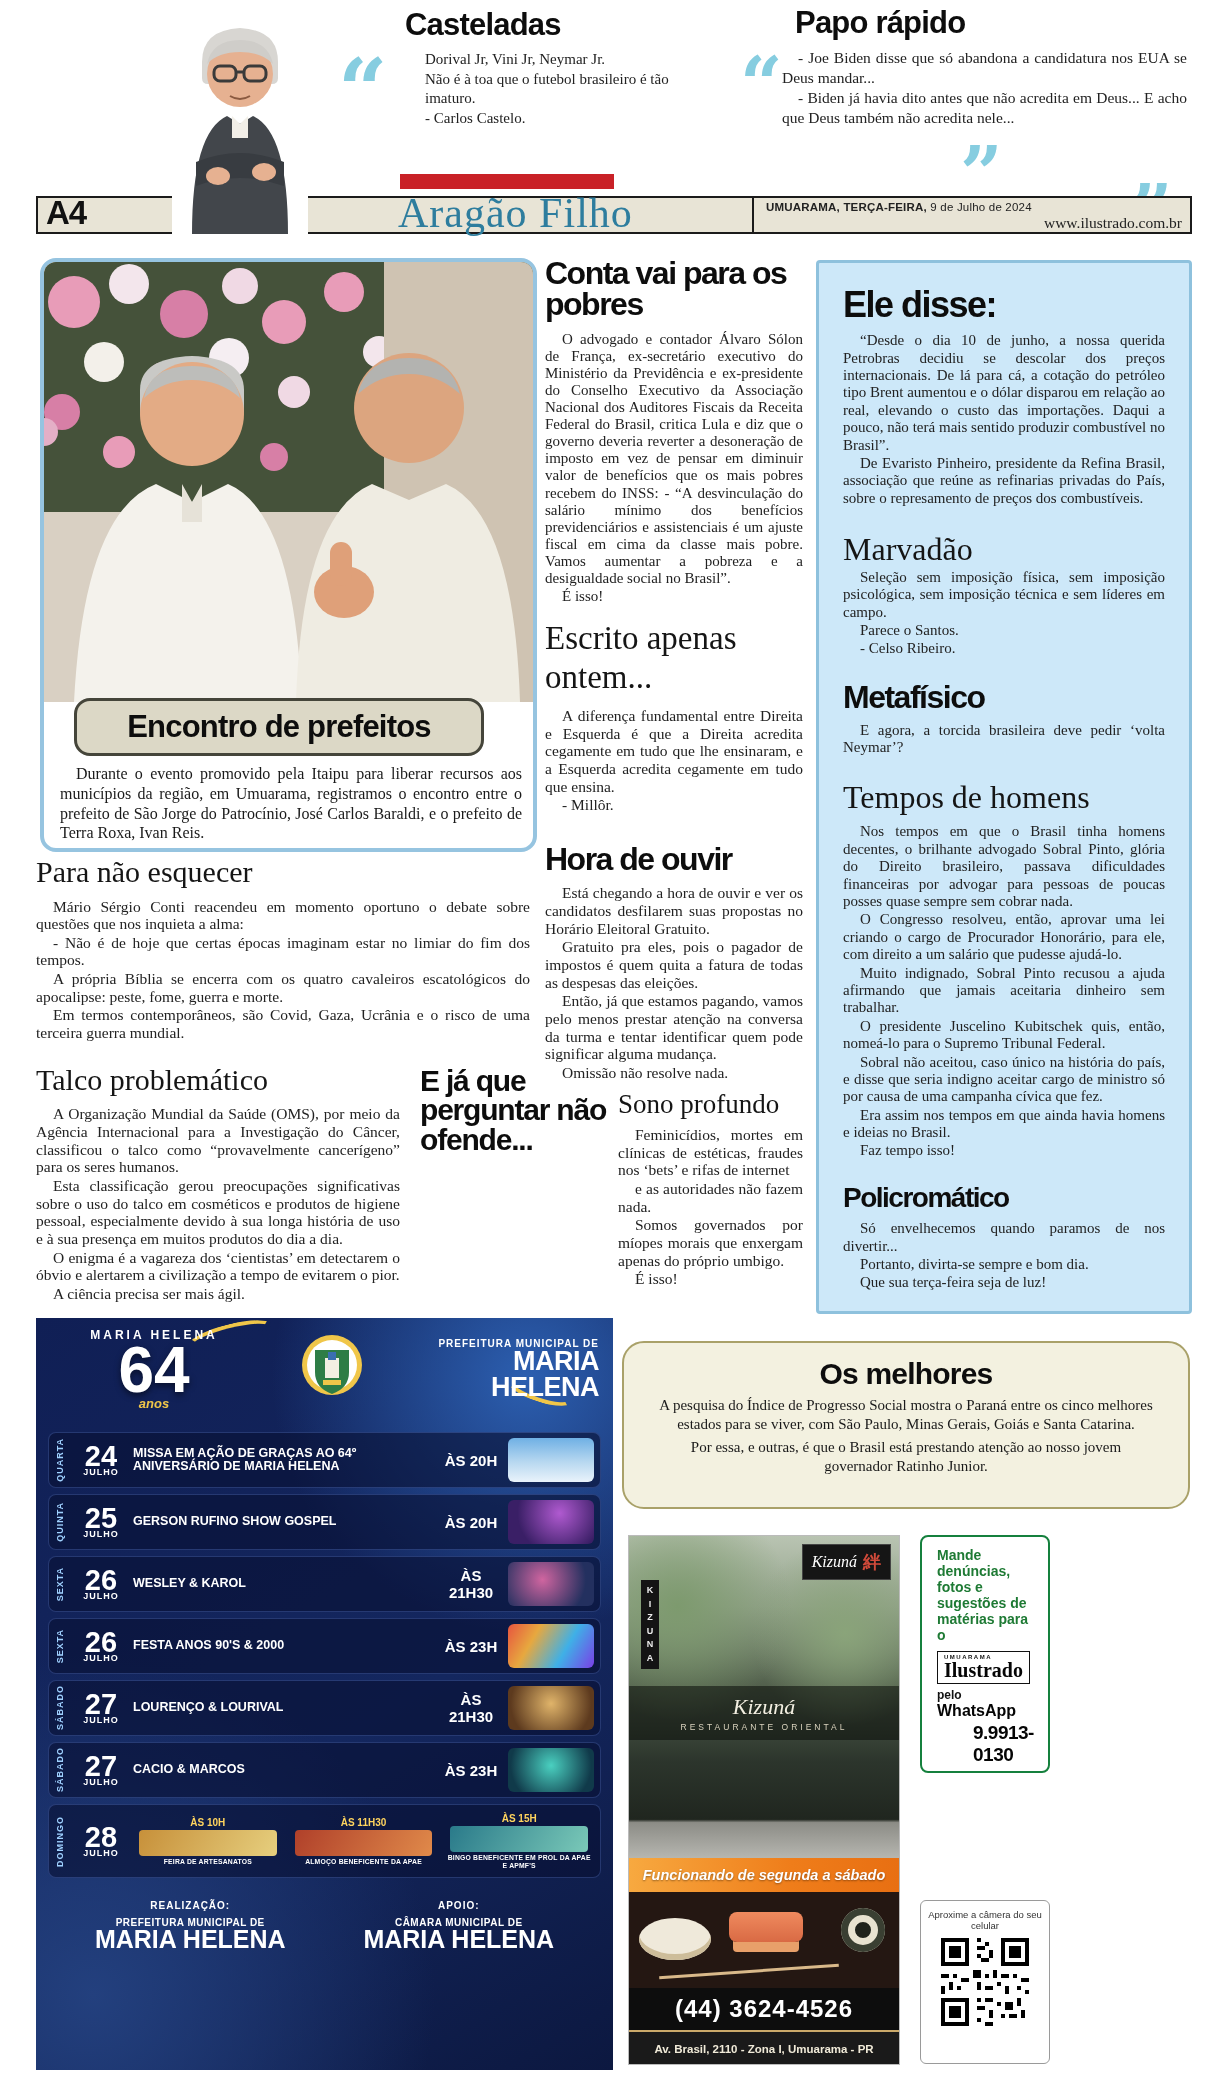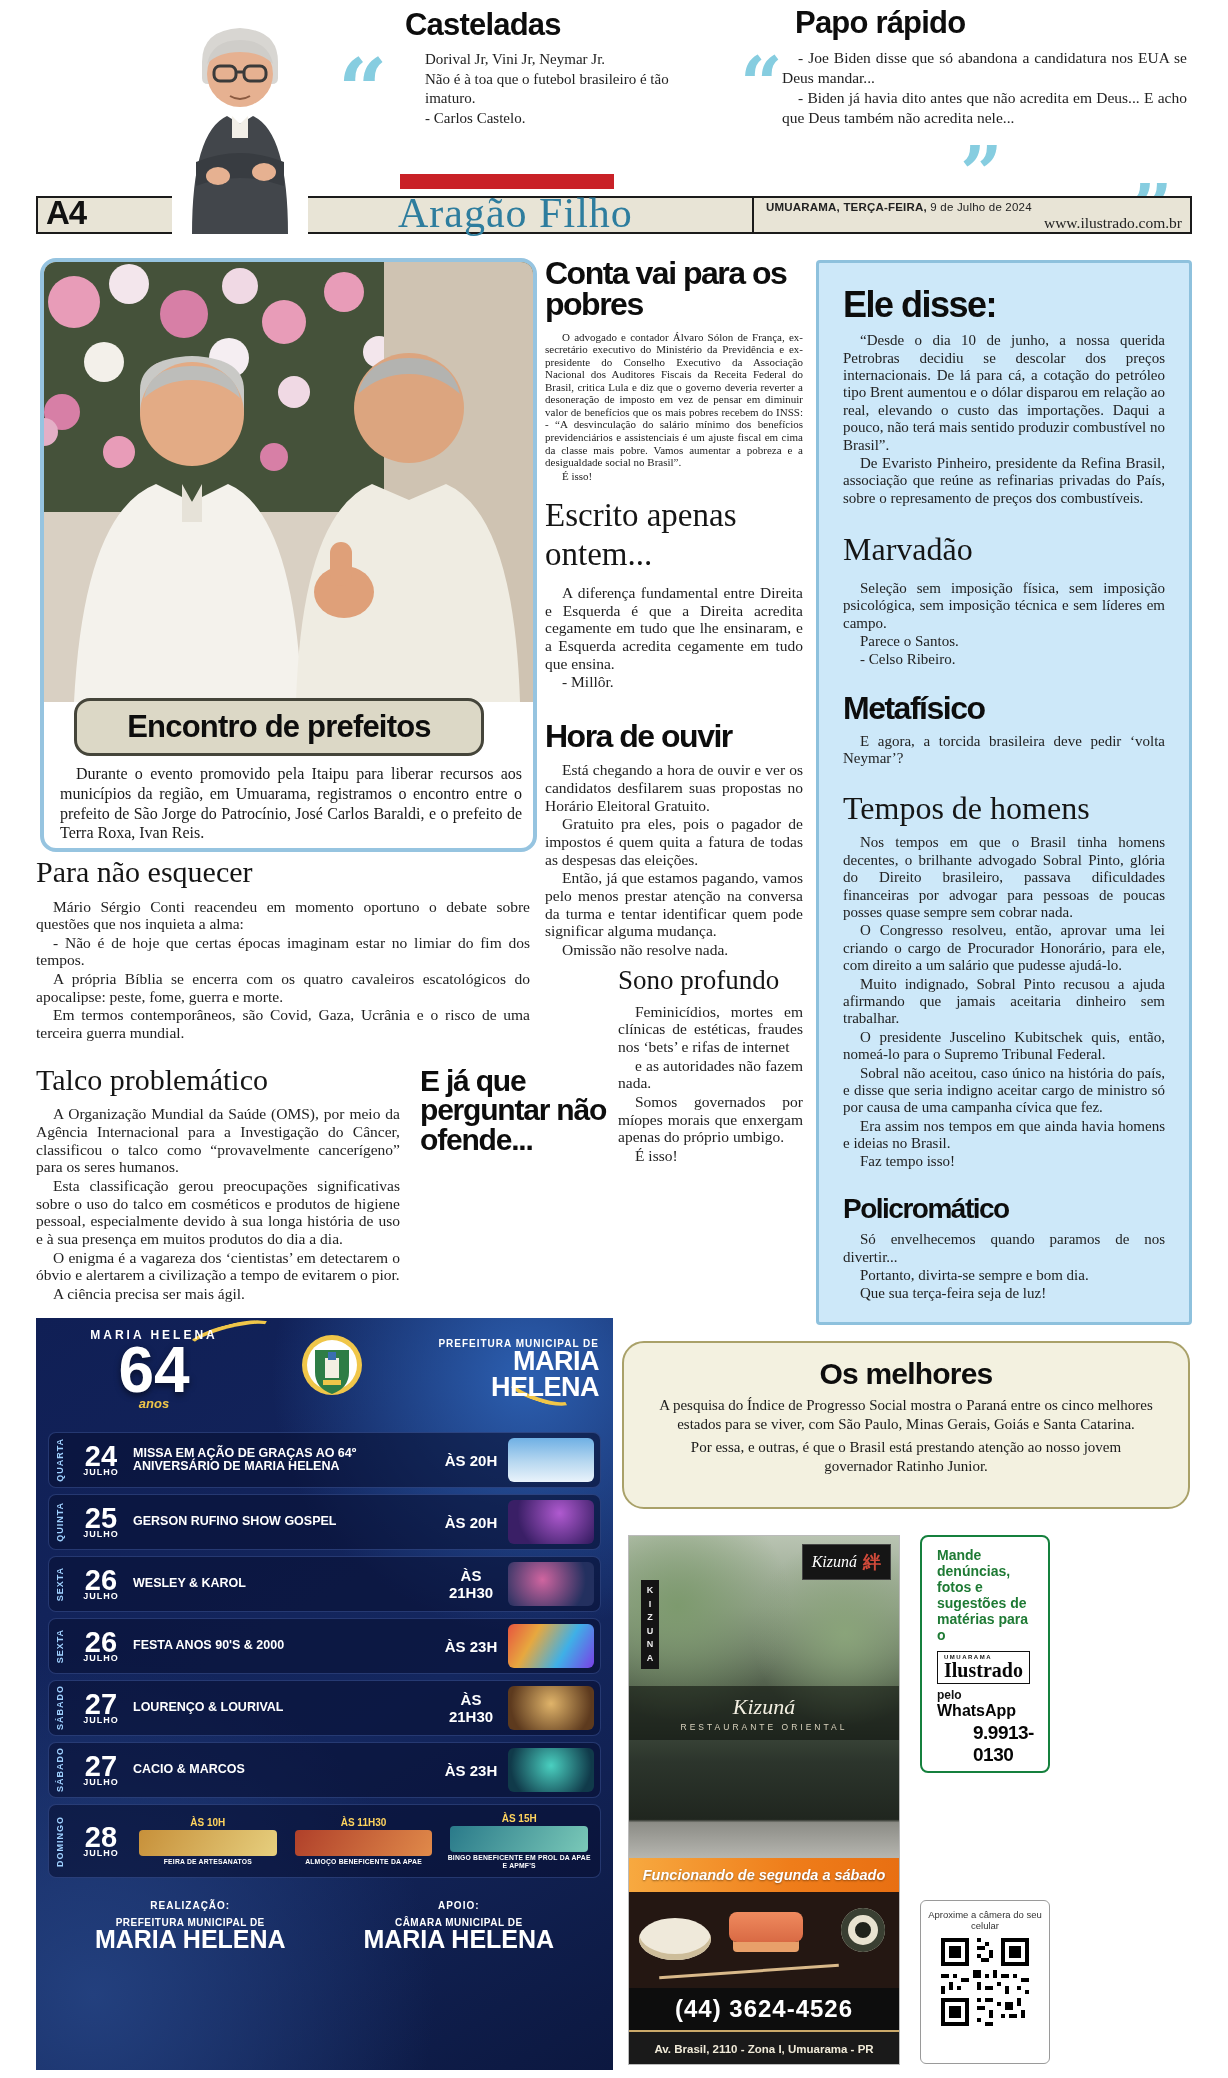--- a/index.html
+++ b/index.html
@@ -236,21 +236,21 @@
         <p>Esta classificação gerou preocupações significativas sobre o uso do talco em cosméticos e produtos de higiene pessoal, especialmente devido à sua longa história de uso e à sua presença em muitos produtos do dia a dia.</p>
         <p>O enigma é a vagareza dos ‘cientistas’ em detectarem o óbvio e alertarem a civilização a tempo de evitarem o pior.</p>
         <p>A ciência precisa ser mais ágil.</p>
       </div>
     </div>
   </div>
 
   <div class="abs midcol">
     <div>
       <div class="hc" style="font-size:32px;letter-spacing:-1.5px;">Conta vai para os pobres</div>
-      <div class="bt" style="font-size:11px;margin-top:10px;">
+      <div class="bt" style="font-size:15px;margin-top:10px;">
         <p>O advogado e contador Álvaro Sólon de França, ex-secretário executivo do Ministério da Previdência e ex-presidente do Conselho Executivo da Associação Nacional dos Auditores Fiscais da Receita Federal do Brasil, critica Lula e diz que o governo deveria reverter a desoneração de imposto em vez de pensar em diminuir valor de benefícios que os mais pobres recebem do INSS: - “A desvinculação do salário mínimo dos benefícios previdenciários e assistenciais é um ajuste fiscal em cima da classe mais pobre. Vamos aumentar a pobreza e a desigualdade social no Brasil”.</p>
         <p>É isso!</p>
       </div>
     </div>
     <div style="margin-top:14px;">
       <div class="hs" style="font-size:33px;line-height:1.18;">Escrito apenas ontem...</div>
       <div class="bt" style="font-size:15.5px;margin-top:10px;">
         <p>A diferença fundamental entre Direita e Esquerda é que a Direita acredita cegamente em tudo que lhe ensinaram, e a Esquerda acredita cegamente em tudo que ensina.</p>
         <p>- Millôr.</p>
       </div>
@@ -282,21 +282,21 @@
   <div class="abs bluebox">
     <div>
       <div class="hc" style="font-size:36px;letter-spacing:-1.5px;">Ele disse:</div>
       <div class="bt" style="font-size:15px;margin-top:10px;">
         <p>“Desde o dia 10 de junho, a nossa querida Petrobras decidiu se descolar dos preços internacionais. De lá para cá, a cotação do petróleo tipo Brent aumentou e o dólar disparou em relação ao real, elevando o custo das importações. Daqui a pouco, não terá mais sentido produzir combustível no Brasil”.</p>
         <p>De Evaristo Pinheiro, presidente da Refina Brasil, associação que reúne as refinarias privadas do País, sobre o represamento de preços dos combustíveis.</p>
       </div>
     </div>
     <div style="margin-top:26px;">
       <div class="hs" style="font-size:32px;">Marvadão</div>
-      <div class="bt" style="font-size:15px;margin-top:13px;">
+      <div class="bt" style="font-size:15px;margin-top:2px;">
         <p>Seleção sem imposição física, sem imposição psicológica, sem imposição técnica e sem líderes em campo.</p>
         <p>Parece o Santos.</p>
         <p>- Celso Ribeiro.</p>
       </div>
     </div>
     <div style="margin-top:24px;">
       <div class="hc" style="font-size:32px;letter-spacing:-1.5px;">Metafísico</div>
       <div class="bt" style="font-size:15px;margin-top:9px;">
         <p>E agora, a torcida brasileira deve pedir ‘volta Neymar’?</p>
       </div>

